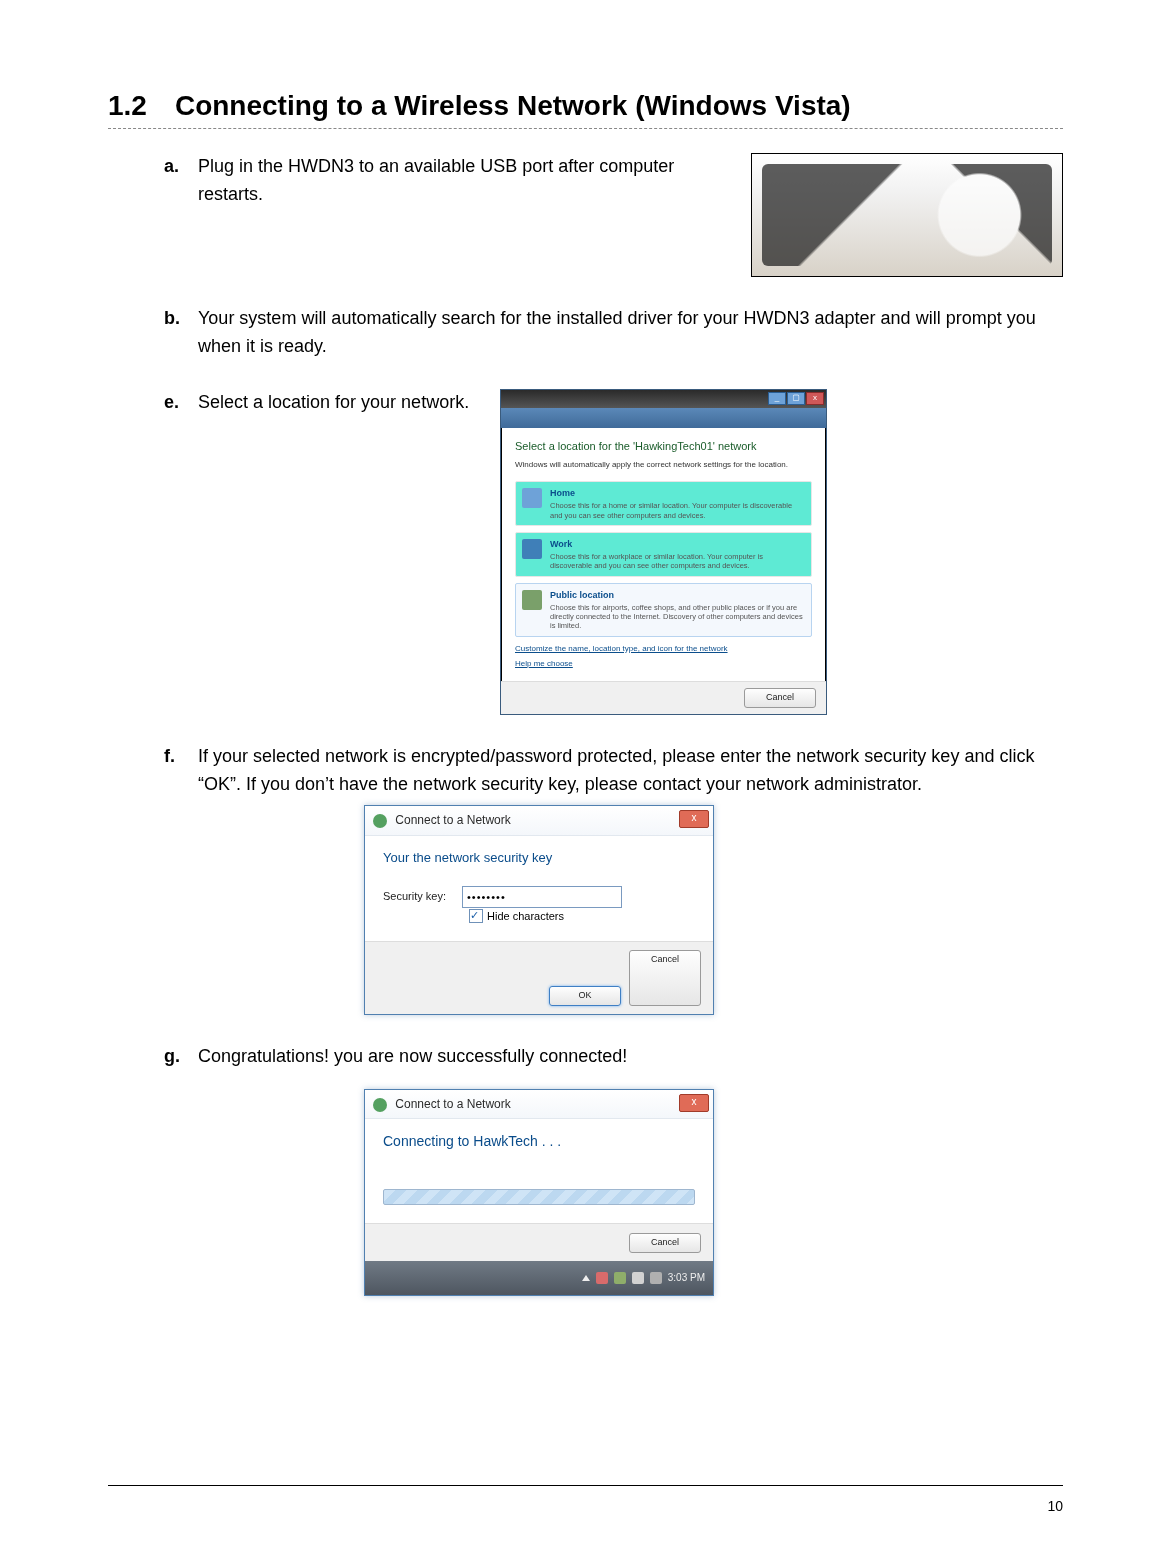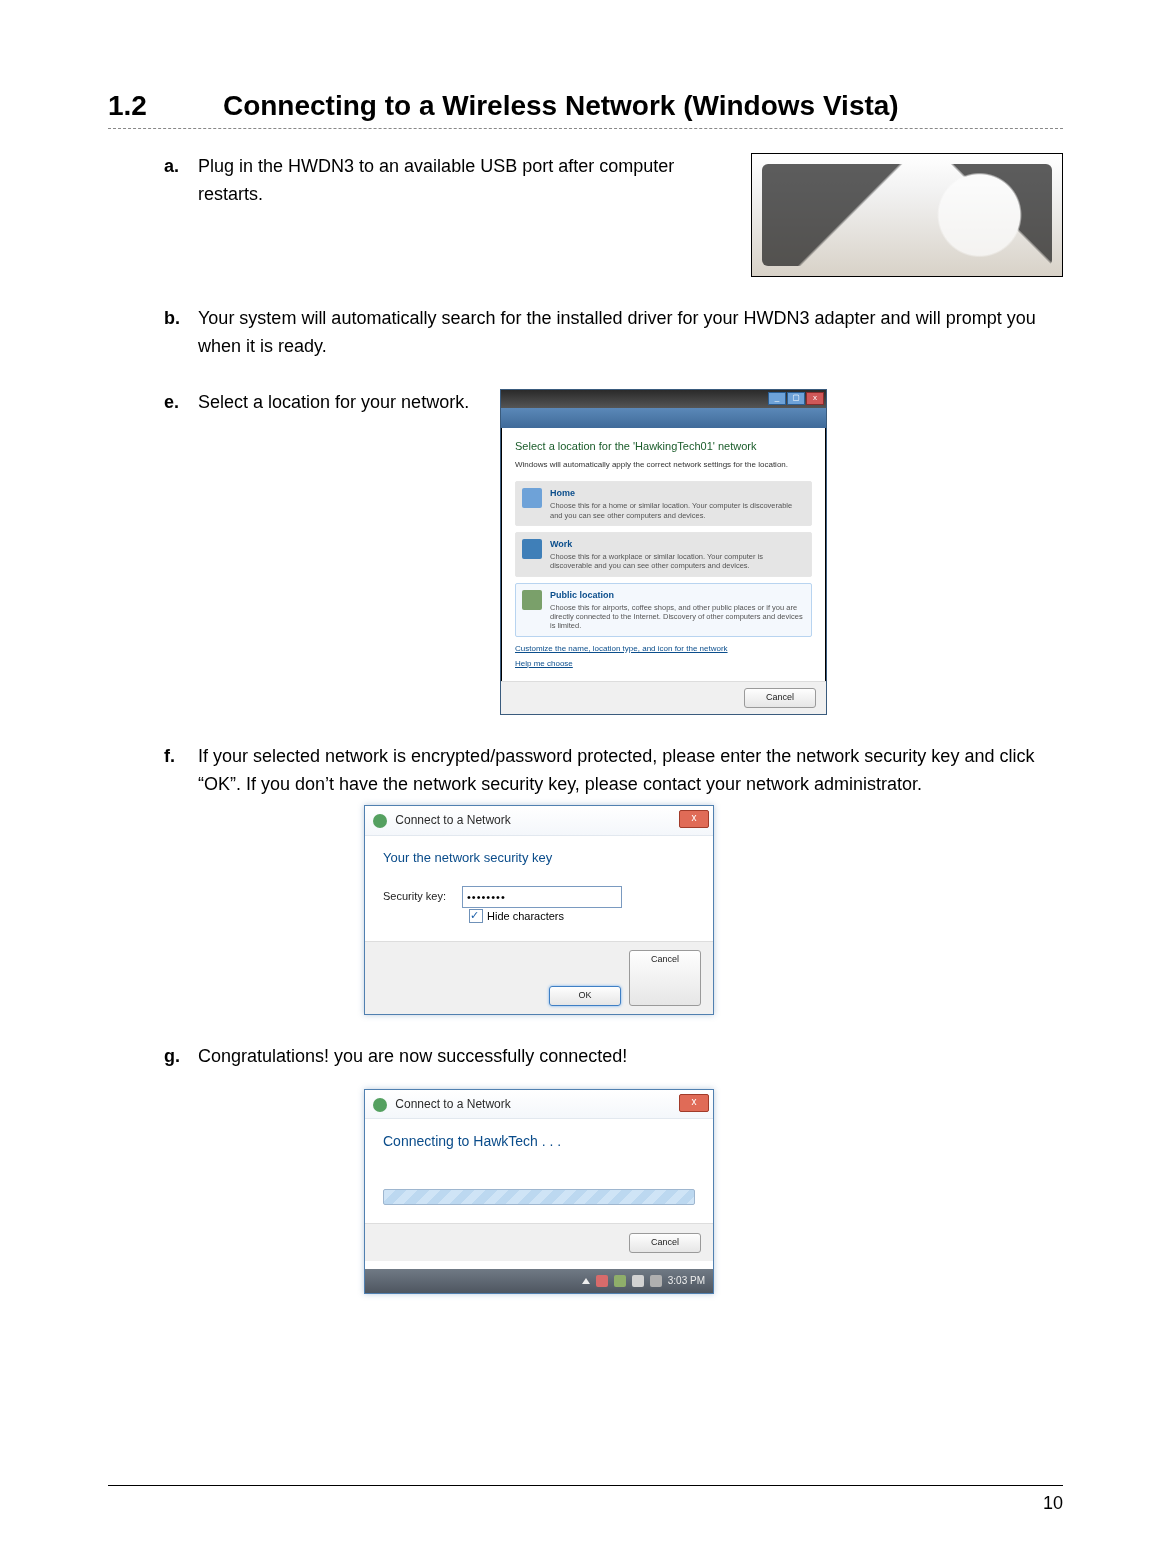--- a/index.html
+++ b/index.html
@@ -14,21 +14,20 @@
   }
   .page {
     padding: 90px 108px 0 108px;
   }
   .heading-row {
     display: flex;
     align-items: baseline;
     border-bottom: 1px dashed #888;
     padding-bottom: 6px;
     margin-bottom: 24px;
-    gap: 48px;
   }
   .heading-num {
     font-size: 28px;
     font-weight: bold;
     margin-right: 28px;
   }
   .heading-text {
     font-size: 28px;
     font-weight: bold;
   }
@@ -105,21 +104,21 @@
   .vista-crumb {
     height:16px;background:linear-gradient(180deg,#5b88b8,#3f6a99);
     padding:2px 6px;color:#fff;font-size:8px;
   }
   .vista-body { padding: 10px 14px 8px 14px; }
   .vista-h { color:#1a5c2a; font-size:11px; margin-bottom:4px; }
   .vista-sub { color:#333; font-size:8px; margin-bottom:10px; }
   .loc-card {
     border:1px solid #e6e6e6; border-radius:2px;
     padding:5px 6px 5px 34px; margin-bottom:6px;
-    position:relative; background:#e5e5e5;
+    position:relative; background:#5eead4;
   }
   .loc-card.sel { background:#f4f8fd; border-color:#b8d4f0; }
   .loc-icon {
     position:absolute; left:6px; top:6px;
     width:20px;height:20px;background:#6ea2d8;border-radius:2px;
   }
   .loc-title { color:#0b4e8c; font-size:9px; font-weight:bold; }
   .loc-desc { color:#555; font-size:7.5px; line-height:1.25; }
   .vista-links { color:#0b4e8c; font-size:8px; margin-top:6px; }
   .vista-links div { margin-bottom:3px; text-decoration:underline; }
@@ -200,36 +199,36 @@
   .conndlg .dlg-body { padding:12px 18px 18px 18px; }
   .conn-text { color:#0a4c8a; font-size:14px; margin-bottom:36px; }
   .progress {
     height:14px;border:1px solid #9eb6cf;border-radius:2px;
     background:repeating-linear-gradient(135deg,#cfe4f6 0 8px,#bcd8f0 8px 16px);
   }
   .conndlg .dlg-footer {
     padding:8px 12px;text-align:right;background:#f0f0f0;border-top:1px solid #ddd;
   }
   .tray {
-    height:24px;background:linear-gradient(180deg,#707a85,#4e5660);
+    height:34px;background:linear-gradient(180deg,#707a85,#4e5660);
     display:flex;justify-content:flex-end;align-items:center;
-    gap:6px;padding:0 8px;color:#eee;font-size:10px;margin-top:8px;
+    gap:6px;padding:0 8px;color:#eee;font-size:10px;
   }
   .tray .tri{width:0;height:0;border-left:4px solid transparent;border-right:4px solid transparent;border-bottom:6px solid #eee;}
   .tray .ti{width:12px;height:12px;background:#d86b6b;border-radius:2px;}
   .tray .ti2{width:12px;height:12px;background:#8fae6a;border-radius:2px;}
   .tray .ti3{width:12px;height:12px;background:#d2d2d2;border-radius:2px;}
   .tray .ti4{width:12px;height:12px;background:#b0b0b0;border-radius:2px;}
   .page-rule {
     position:absolute; left:108px; right:108px; bottom:60px;
     border-top:1px solid #000;
   }
   .page-num {
     position:absolute; right:108px; bottom:32px;
-    font-size:18px;
+    font-size:14px;
   }
 </style>
 </head>
 <body>
 
 <div class="page">
 
   <div class="heading-row">
     <span class="heading-num">1.2</span>
     <span class="heading-text">Connecting to a Wireless Network (Windows Vista)</span>

